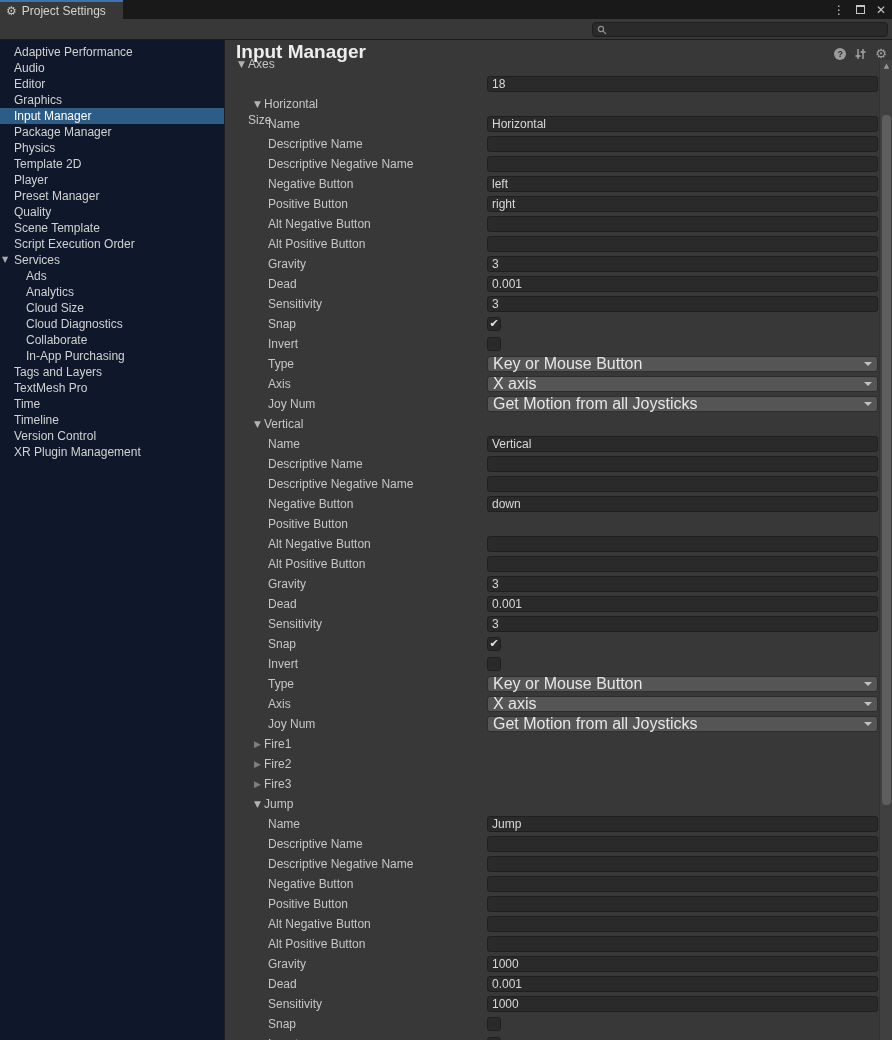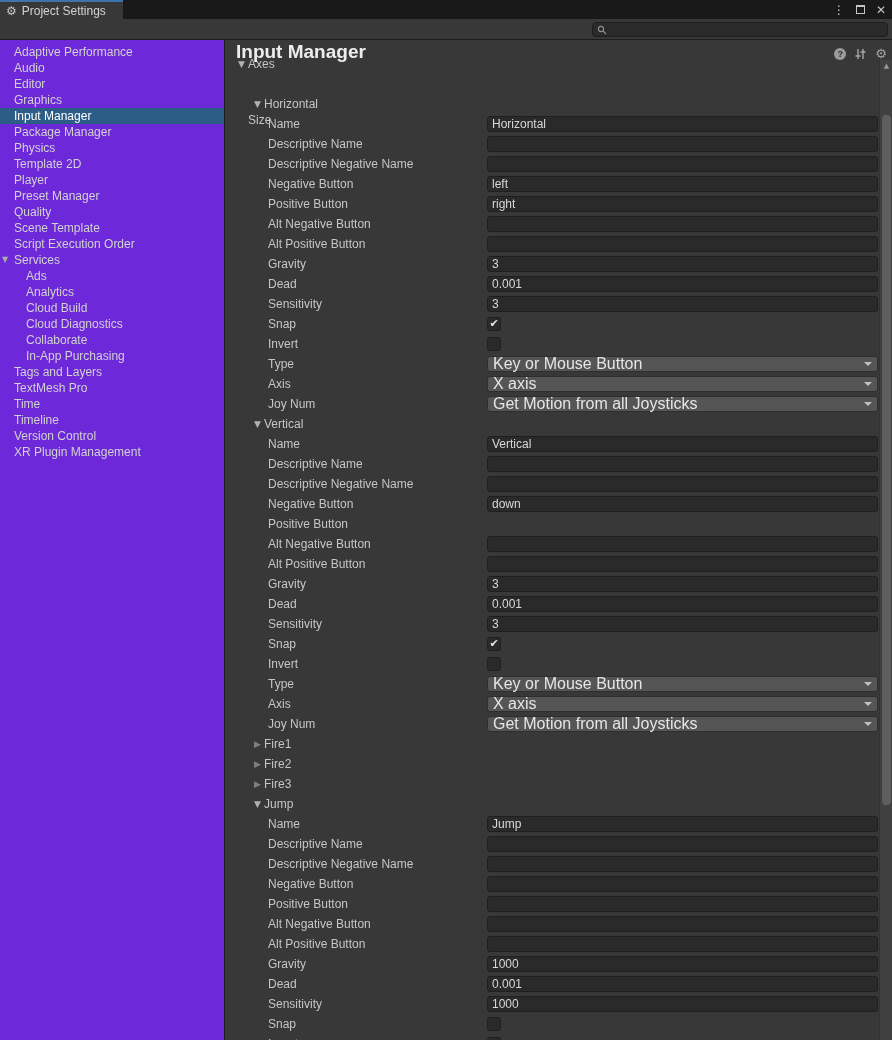--- a/index.html
+++ b/index.html
@@ -21,21 +21,21 @@
   
   .toolbar { position:absolute; top:19px; left:0; right:0; height:21px; background:#383838;
              border-bottom:1px solid #1C1C1C; }
   .searchbox { position:absolute; right:4px; top:3px; width:296px; height:15px;
                background:#2A2A2A; border:1px solid #1E1E1E; border-radius:4px;
                display:flex; align-items:center; padding:0 4px; }
   .searchbox input { flex:1; background:transparent; border:none; outline:none;
                      color:#D2D2D2; font-size:11px; font-family:"Liberation Sans",sans-serif; }
 
   
-  .sidebar { position:absolute; left:0; top:40px; width:225px; bottom:0; background:#6d28d9;
+  .sidebar { position:absolute; left:0; top:40px; width:225px; bottom:0; background:#0f172a;
              border-right:1px solid #1E1E1E; padding-top:4px; }
   .side-item { height:16px; line-height:16px; font-size:12px; color:#D2D2D2;
                padding-left:14px; white-space:nowrap; position:relative; cursor:default; }
   .side-item.sub { padding-left:26px; }
   .side-item.sel { background:#2C5D87; color:#FFFFFF; }
   .side-item .tri { position:absolute; left:2px; top:0; font-size:8px; color:#ABABAB;
                     line-height:16px; font-family:"DejaVu Sans",sans-serif; }
 
   
   .content { position:absolute; left:226px; top:40px; right:0; bottom:0; background:#383838; overflow:hidden; }
@@ -110,40 +110,41 @@
     <div class="side-item"><span>Physics</span></div>
     <div class="side-item"><span>Template 2D</span></div>
     <div class="side-item"><span>Player</span></div>
     <div class="side-item"><span>Preset Manager</span></div>
     <div class="side-item"><span>Quality</span></div>
     <div class="side-item"><span>Scene Template</span></div>
     <div class="side-item"><span>Script Execution Order</span></div>
     <div class="side-item"><span class="tri">▼</span><span>Services</span></div>
     <div class="side-item sub"><span>Ads</span></div>
     <div class="side-item sub"><span>Analytics</span></div>
-    <div class="side-item sub"><span>Cloud Build</span></div>
+    <div class="side-item sub"><span>Cloud Size</span></div>
     <div class="side-item sub"><span>Cloud Diagnostics</span></div>
     <div class="side-item sub"><span>Collaborate</span></div>
     <div class="side-item sub"><span>In-App Purchasing</span></div>
     <div class="side-item"><span>Tags and Layers</span></div>
     <div class="side-item"><span>TextMesh Pro</span></div>
     <div class="side-item"><span>Time</span></div>
     <div class="side-item"><span>Timeline</span></div>
     <div class="side-item"><span>Version Control</span></div>
     <div class="side-item"><span>XR Plugin Management</span></div>
   </div>
 
 <div class="content">
   <div class="rowsWrap" id="rows">
       <div class="row" style="top: 14px;">
         <span class="tri" style="left: 12px;">▼</span>
         <span class="lbl" style="left: 22px;">Axes</span>
       </div>
       <div class="row" style="top: 34px;">
         <span class="lbl" style="left: 22px; margin-top: 36px;">Size</span>
+        <div class="tf">18</div>
       </div>
       <div class="row" style="top: 54px;">
         <span class="tri" style="left: 28px;">▼</span>
         <span class="lbl" style="left: 38px;">Horizontal</span>
       </div>
       <div class="row" style="top: 74px;">
         <span class="lbl" style="left: 42px;">Name</span>
         <div class="tf">Horizontal</div>
       </div>
       <div class="row" style="top: 94px;">

